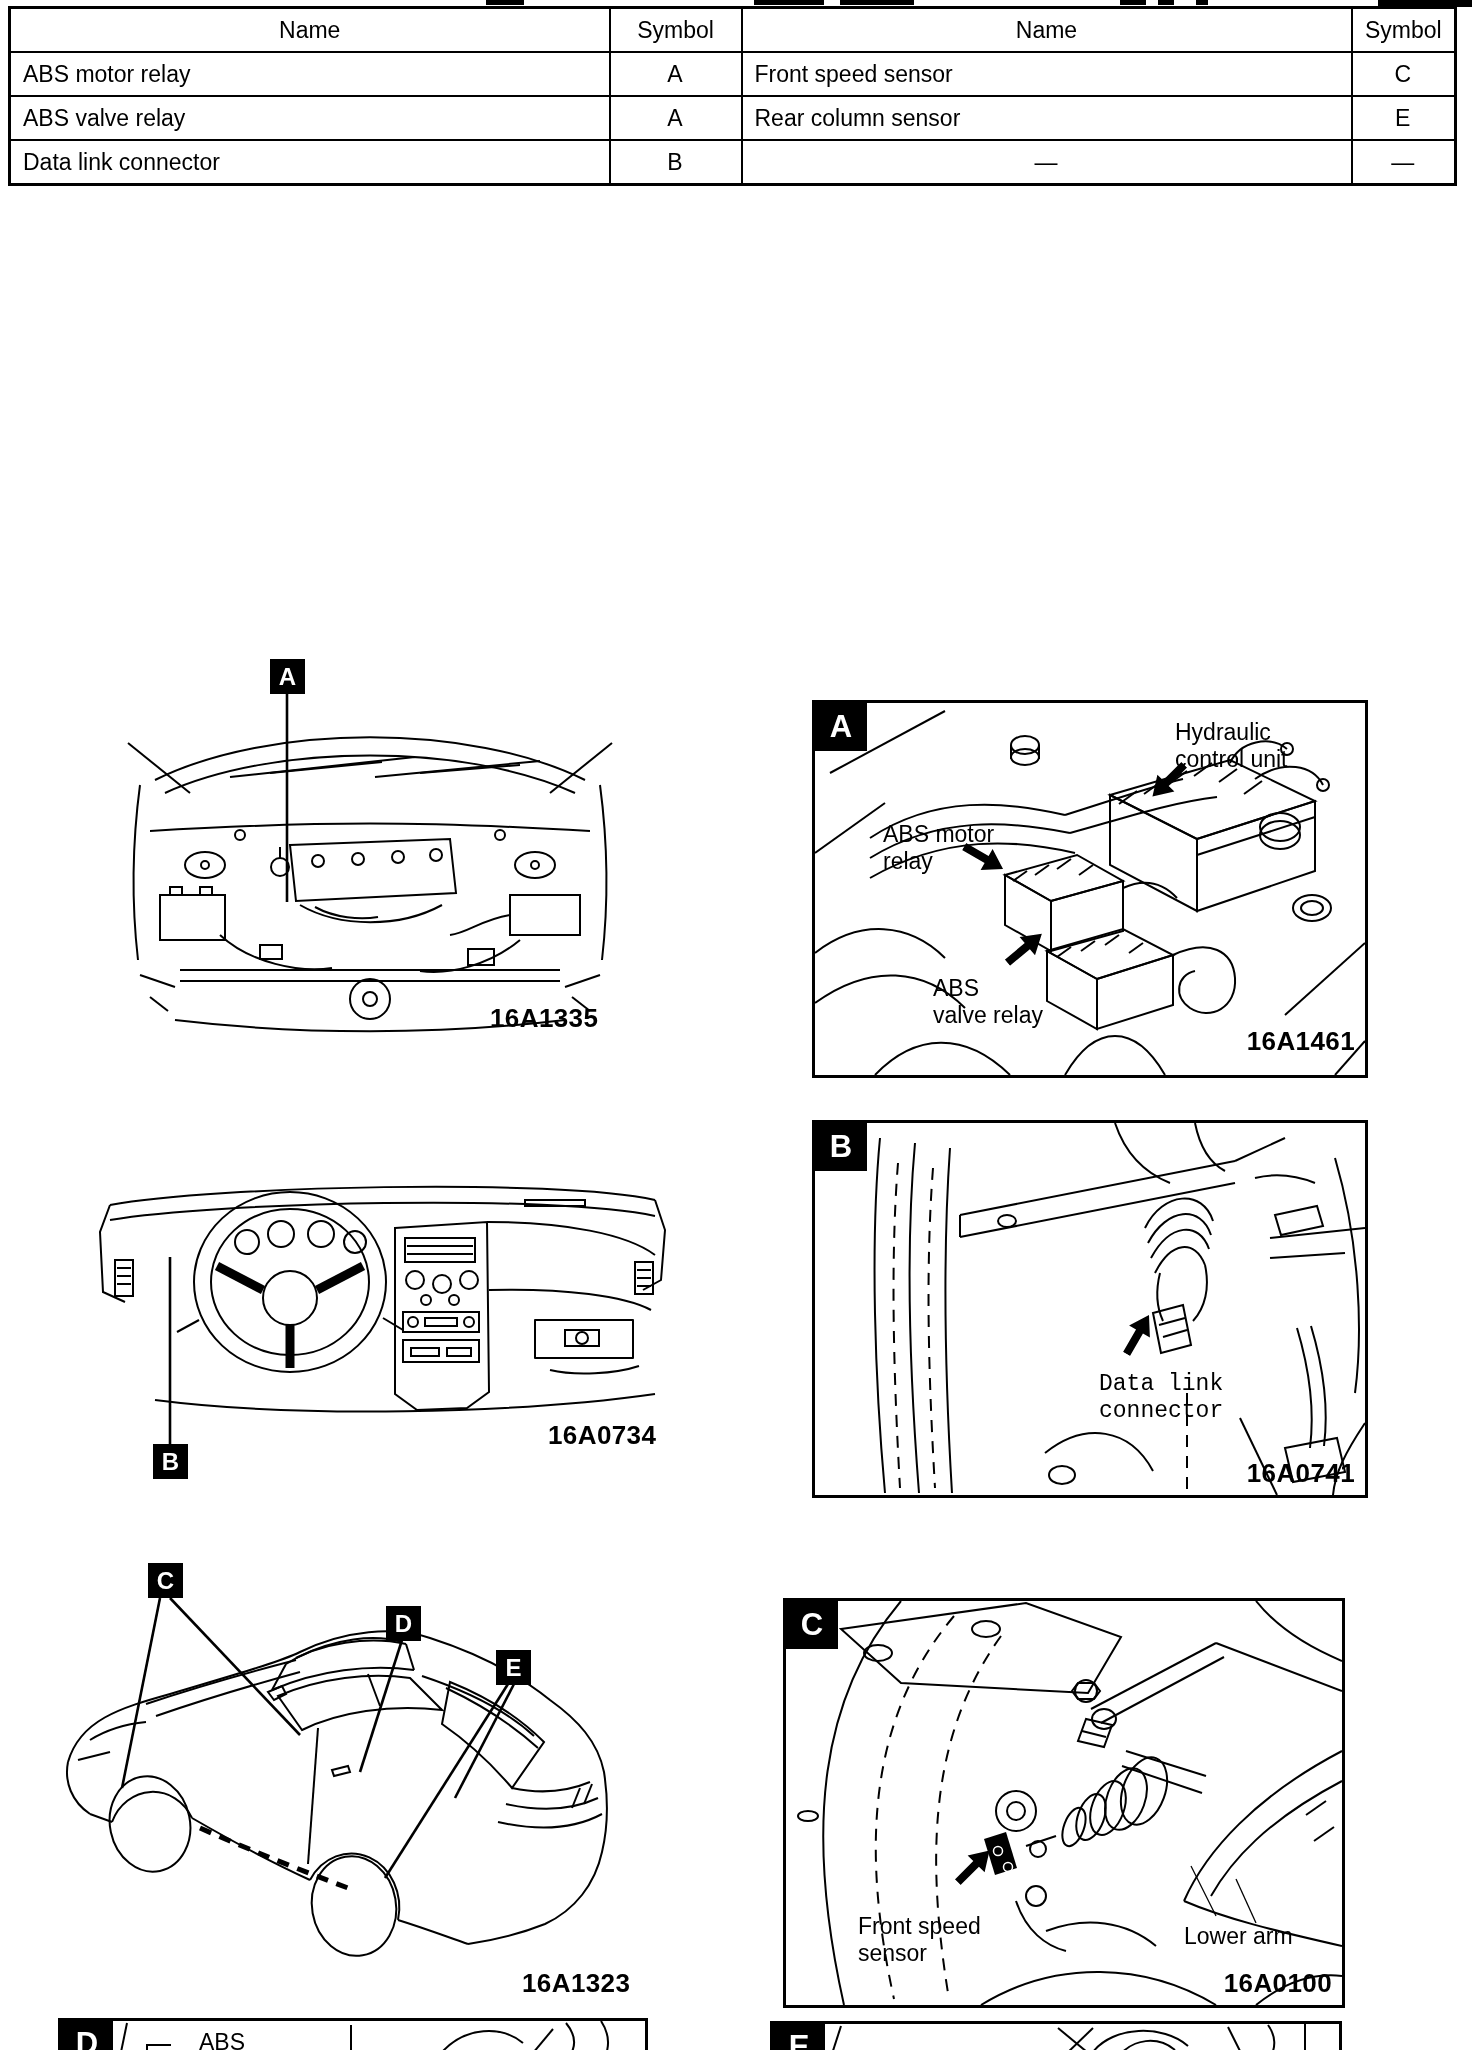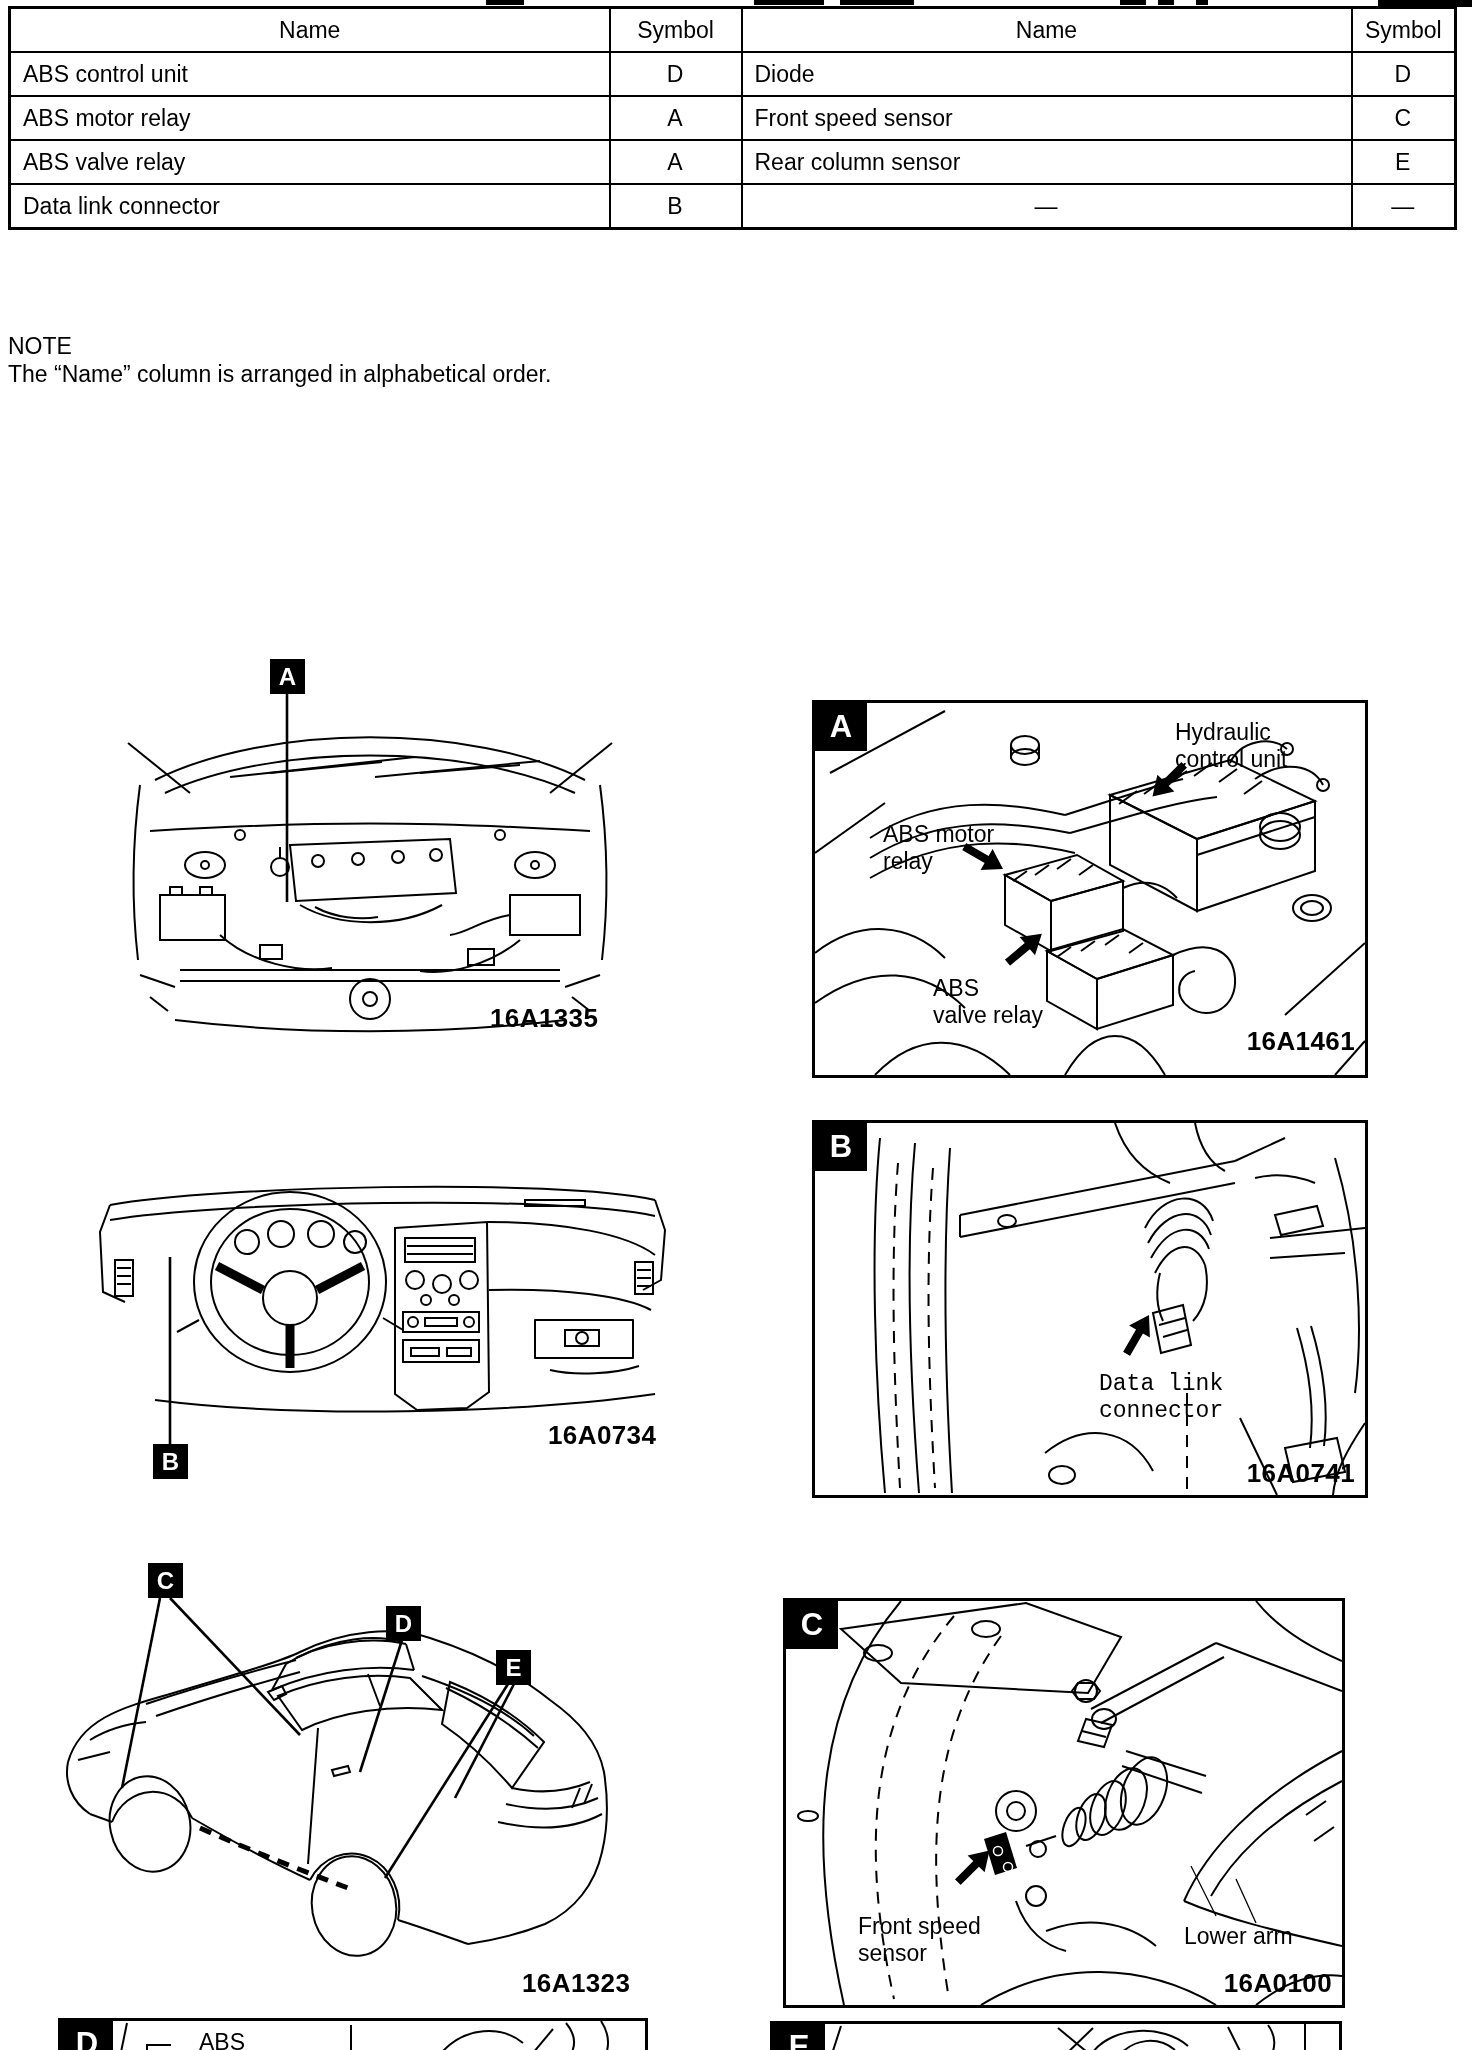--- a/index.html
+++ b/index.html
@@ -62,50 +62,40 @@
         <col style="width:104px">
       </colgroup>
     <tbody>
         <tr>
       <td class="hdr">Name</td>
       <td class="hdr">Symbol</td>
       <td class="hdr">Name</td>
       <td class="hdr">Symbol</td>
     </tr>
     <tr>
-      <td class="name">ABS control unit</td>
-      <td class="sym">D</td>
-      <td class="name">Diode</td>
-      <td class="sym">D</td>
-    </tr>
-    <tr>
       <td class="name">ABS motor relay</td>
       <td class="sym">A</td>
       <td class="name">Front speed sensor</td>
       <td class="sym">C</td>
     </tr>
     <tr>
       <td class="name">ABS valve relay</td>
       <td class="sym">A</td>
       <td class="name">Rear column sensor</td>
       <td class="sym">E</td>
     </tr>
     <tr>
       <td class="name">Data link connector</td>
       <td class="sym">B</td>
       <td class="center">—</td>
       <td class="sym">—</td>
     </tr>
   </tbody>
     </table>
 
-  <div class="note">
-    <div>NOTE</div>
-    <div>The “Name” column is arranged in alphabetical order.</div>
-  </div>
 
   <svg class="overlay" width="1472" height="2050" viewBox="0 0 1472 2050">
     <g stroke="#000" stroke-width="2.6">
       <line x1="287" y1="694" x2="287" y2="902"></line>
       <line x1="170" y1="1257" x2="170" y2="1444"></line>
       <line x1="160" y1="1598" x2="122" y2="1788"></line>
       <line x1="170" y1="1598" x2="300" y2="1735"></line>
       <line x1="402" y1="1640" x2="360" y2="1772"></line>
       <line x1="508" y1="1684" x2="385" y2="1878"></line>
       <line x1="514" y1="1684" x2="455" y2="1798"></line>

